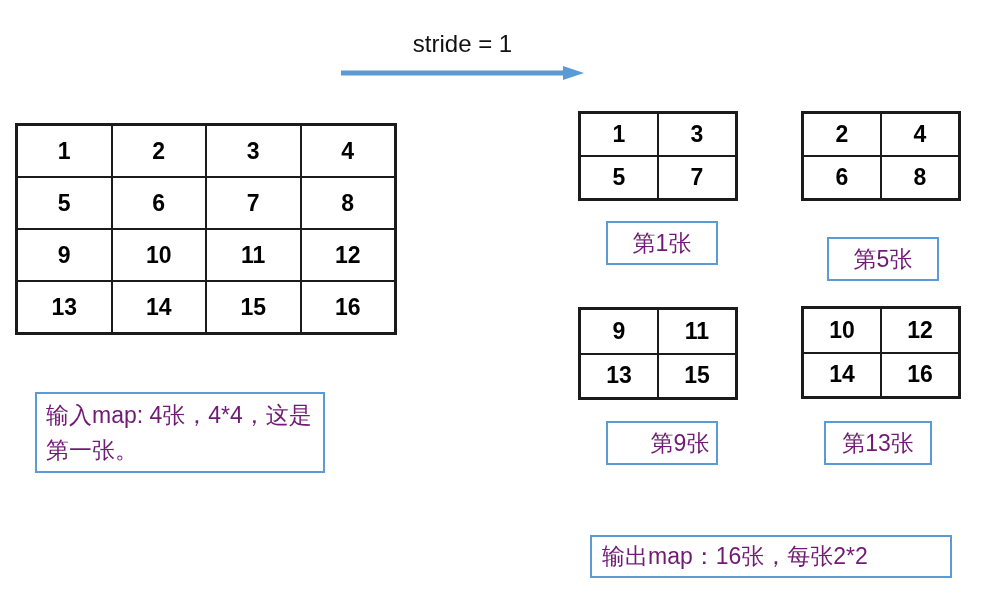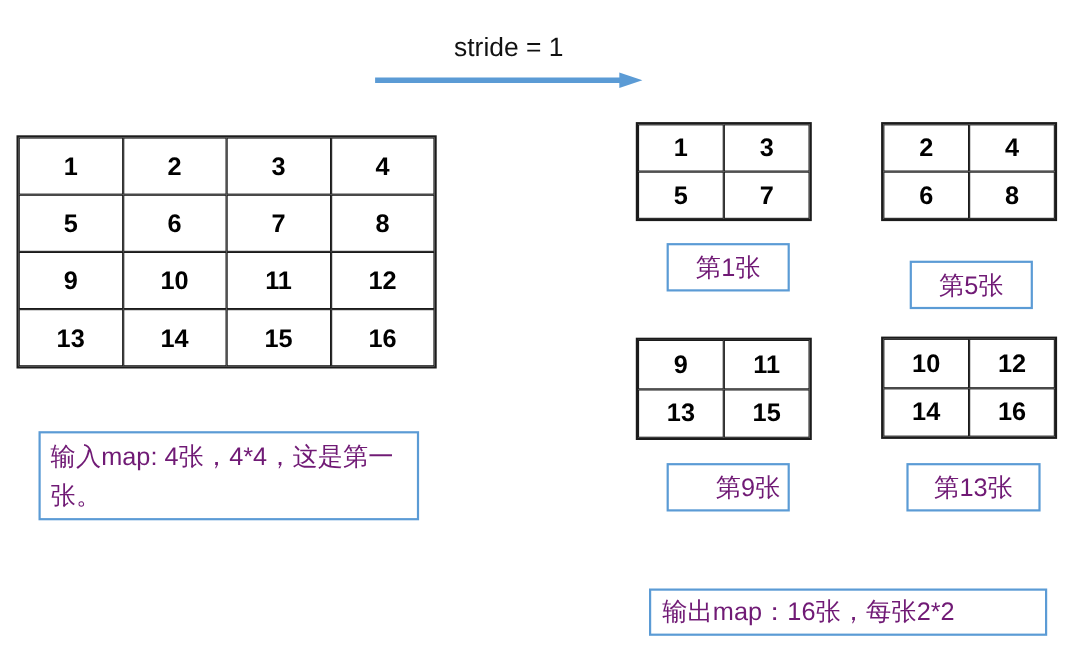--- a/index.html
+++ b/index.html
@@ -66,24 +66,24 @@
     font-size: 23px;
     color: #701a75;
   }
   .map-label {
     width: 112px; height: 44px;
     justify-content: center;
   }
   .label-a { left: 606px; top: 221px; }
   .label-b { left: 827px; top: 221px; margin-top: 16px; }
   .label-c { left: 606px; top: 421px; padding-left: 36px; }
-  .label-d { left: 824px; top: 421px; width: 122px; }
+  .label-d { left: 824px; top: 421px; width: 108px; }
   .caption-input {
     left: 35px; top: 392px;
-    width: 346px; height: 81px;
+    width: 290px; height: 81px;
     padding: 4px 9px;
     line-height: 1.5;
     align-items: flex-start;
   }
   .caption-output {
     left: 590px; top: 511px;
     width: 362px; height: 43px;
     padding: 2px 10px;
     margin-top: 24px;
   }

